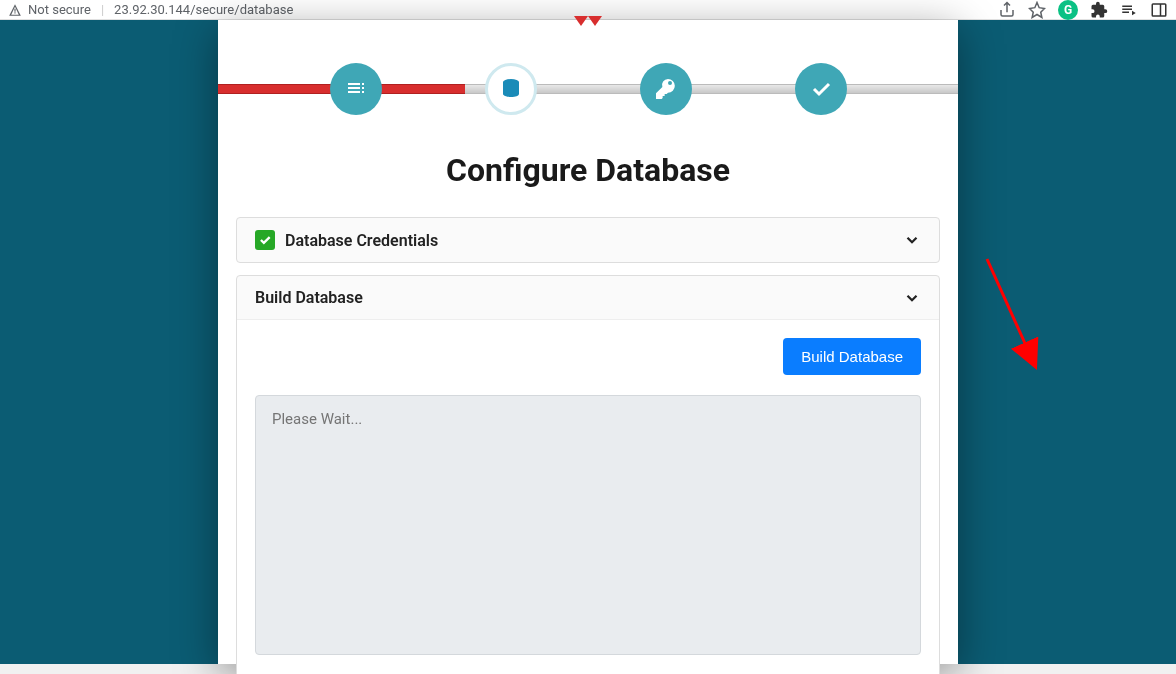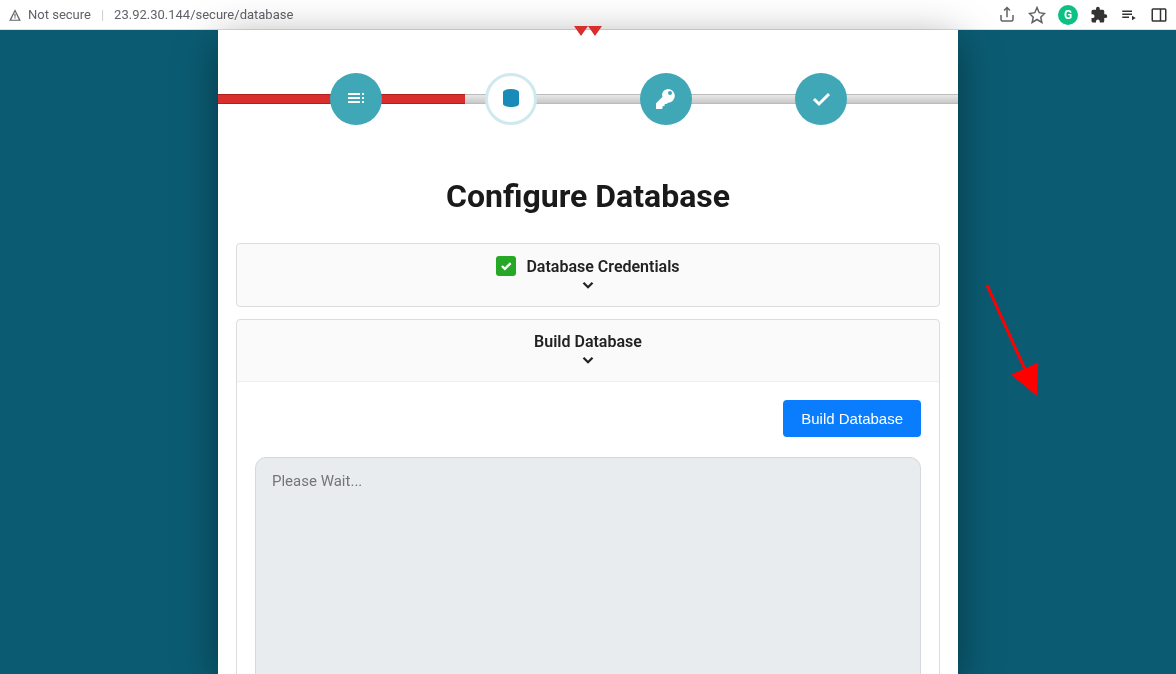--- a/index.html
+++ b/index.html
@@ -4,21 +4,21 @@
   <style>
     * { margin: 0; padding: 0; box-sizing: border-box; }
     body {
       font-family: -apple-system, BlinkMacSystemFont, "Segoe UI", Roboto, Arial, sans-serif;
       background: #f1f1f1;
       width: 1176px;
       height: 674px;
       overflow: hidden;
     }
     .browser-bar {
-      height: 30px;
+      height: 20px;
       background: #fff;
       border-bottom: 1px solid #e0e0e0;
       display: flex;
       align-items: center;
       padding: 0 8px;
       font-size: 13px;
       color: #5f6368;
       justify-content: space-between;
     }
     .browser-left {
@@ -119,41 +119,40 @@
       background: #fff;
       border: 3px solid #cfe9ef;
       color: #1a8bb8;
     }
     .step svg { width: 24px; height: 24px; }
     .page-title {
       text-align: center;
       font-size: 32px;
       font-weight: 700;
       color: #1a1a1a;
-      margin: 37px 0 28px;
+      margin: 21px 0 28px;
     }
     .accordion {
       margin: 0 18px;
     }
     .accordion-item {
       border: 1px solid #ddd;
       border-radius: 4px;
       margin-bottom: 12px;
       background: #fafafa;
     }
     .accordion-header {
       display: flex;
       align-items: center;
       justify-content: space-between;
       padding: 12px 18px;
       font-size: 16px;
       font-weight: 600;
       color: #222;
       cursor: pointer;
-      flex-direction: column;
     }
     .accordion-header .left {
       display: flex; align-items: center; gap: 10px;
     }
     .check-badge {
       width: 20px; height: 20px;
       background: #26a826;
       border-radius: 3px;
       display: flex; align-items: center; justify-content: center;
     }
@@ -176,21 +175,21 @@
       padding: 10px 18px;
       font-size: 15px;
       border-radius: 4px;
       cursor: pointer;
     }
     .output-box {
       width: 100%;
       min-height: 260px;
       background: #e9ecef;
       border: 1px solid #d4d8dc;
-      border-radius: 11px;
+      border-radius: 4px;
       padding: 14px 16px;
       color: #6c757d;
       font-size: 15px;
       resize: none;
       font-family: inherit;
     }
     .annotation-arrow {
       position: absolute;
       top: 36px;
       left: 740px;

